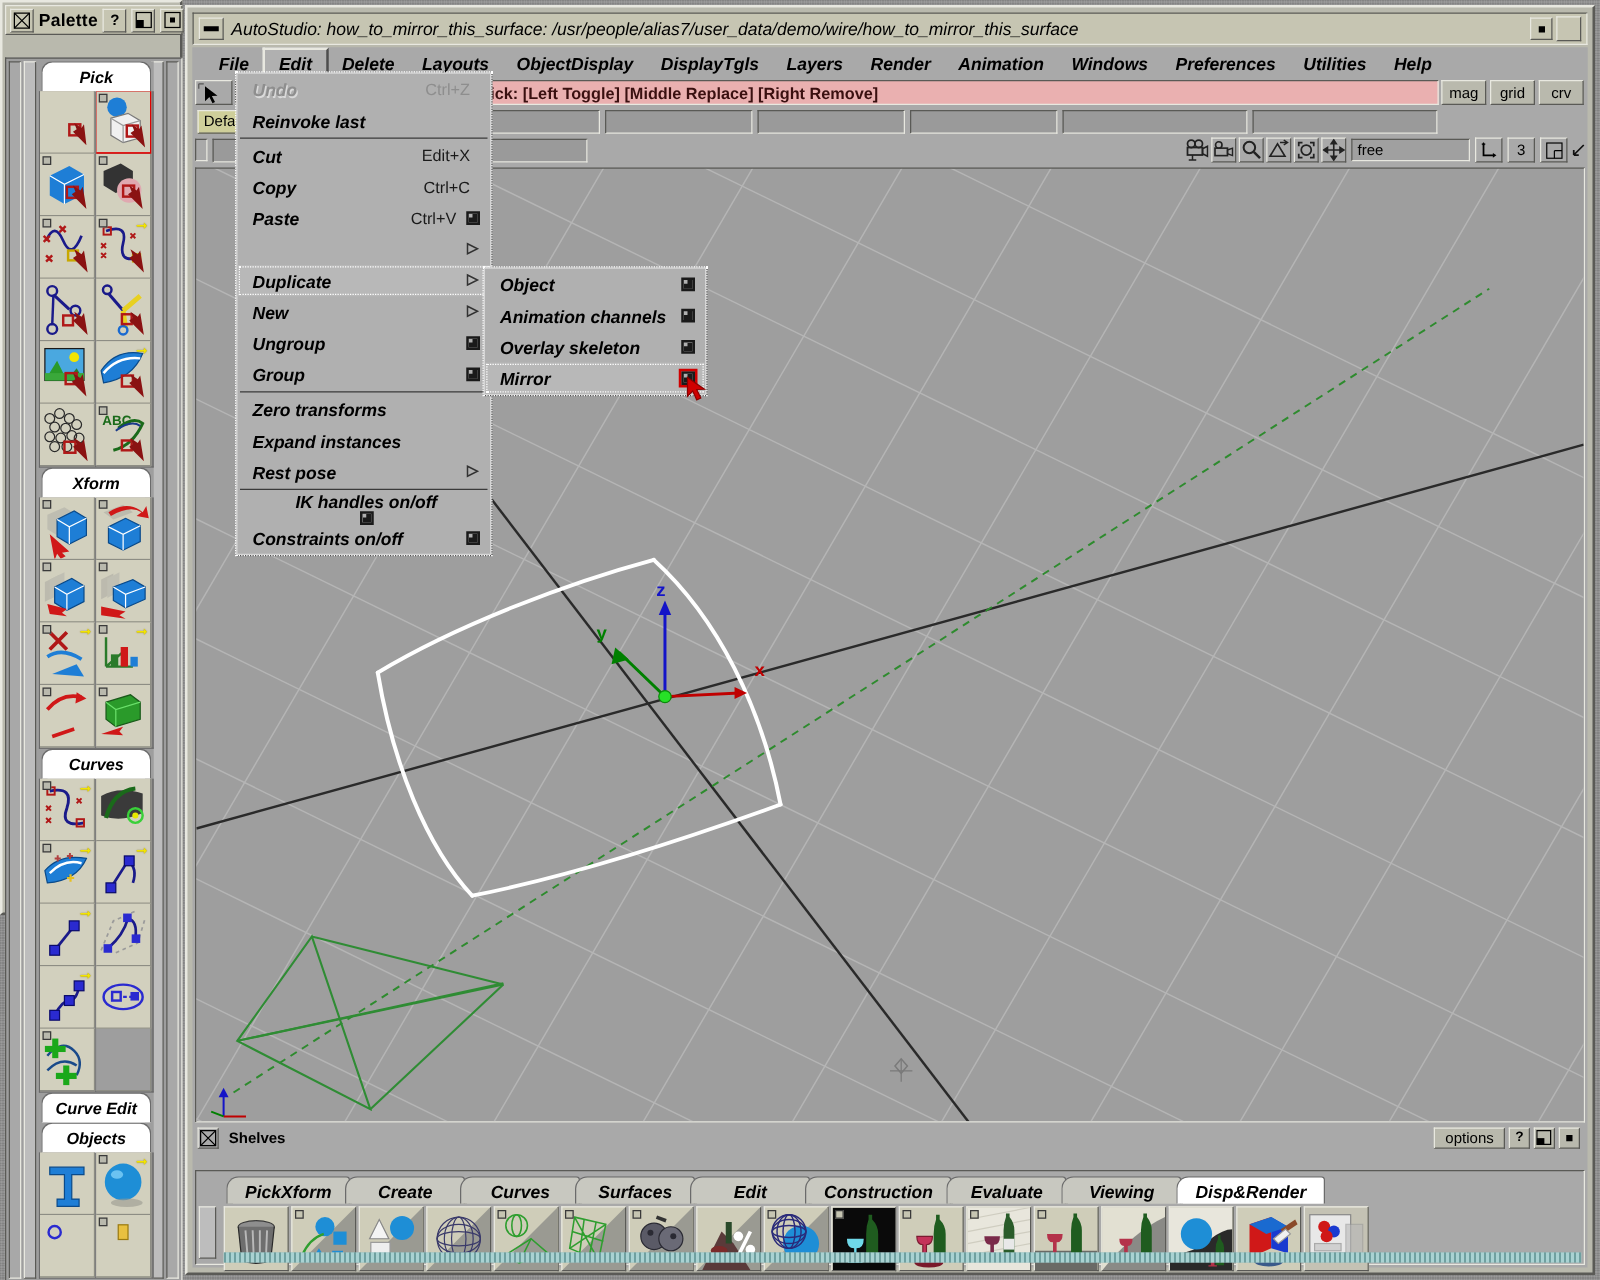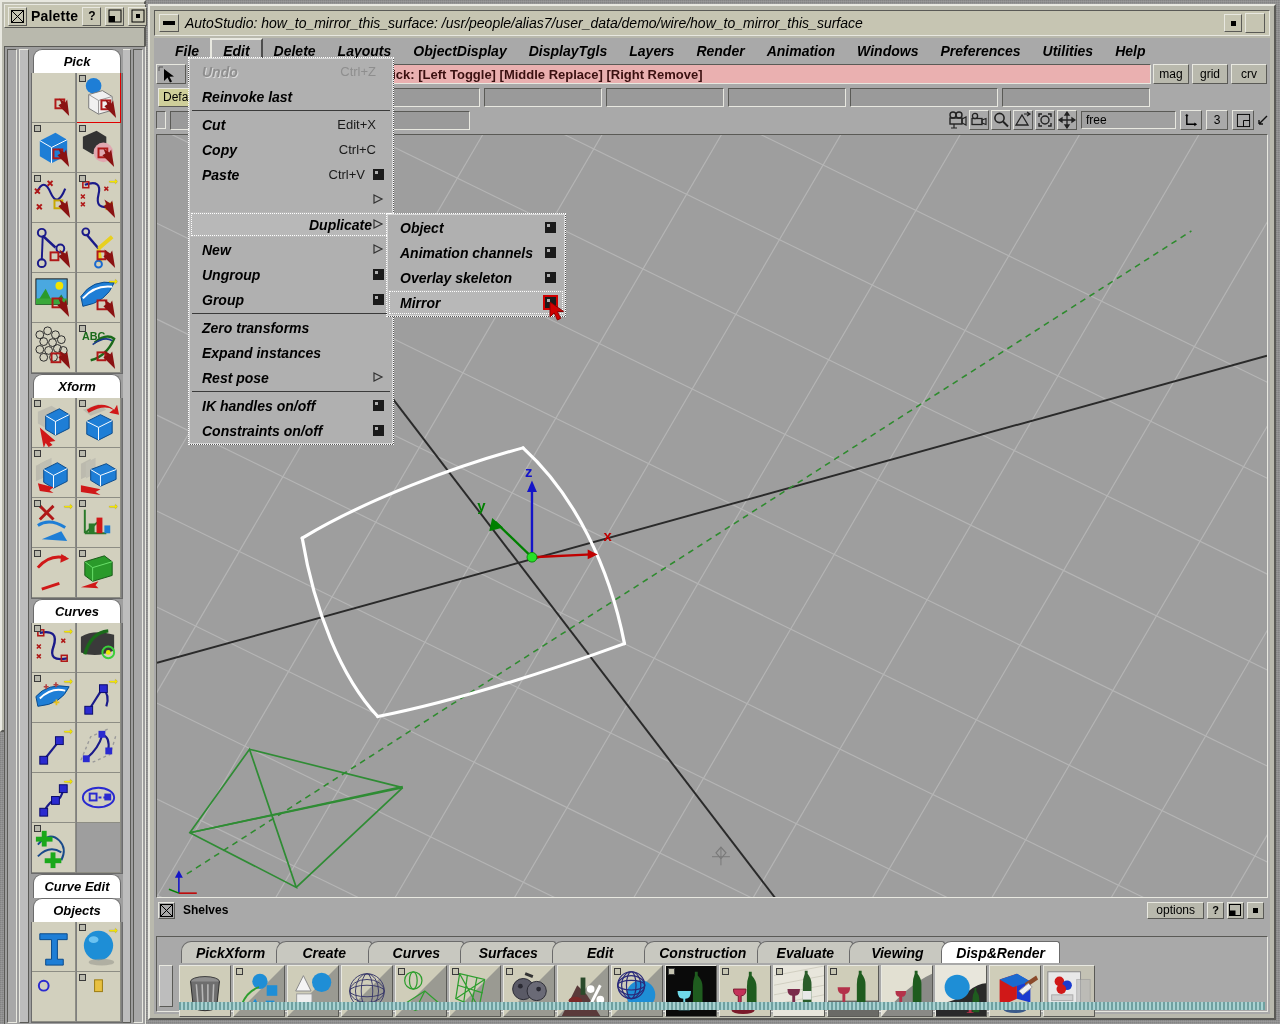--- a/index.html
+++ b/index.html
@@ -1082,21 +1082,21 @@
         <span style="font-style: normal; font-weight: normal; font-size: 13px; margin-right: 8px; color: rgb(26, 26, 26); margin-left: 20px;">Ctrl+V</span>
         <span style="width: 11px; height: 11px; border: 2px solid rgb(26, 26, 26); background: rgb(176, 176, 176); box-shadow: rgb(26, 26, 26) -4px -4px 0px inset; flex: 0 0 auto;"></span>
       </div>
       <div style="position: relative; height: 25px; display: flex; align-items: center; padding: 0px 8px 0px 12px; font-style: italic; font-weight: bold; font-size: 14px; color: rgb(0, 0, 0);">
         <span style="flex: 1 1 0%; margin-top: 44px;">Keyframe</span>
         <span><svg width="12" height="12" viewBox="0 0 12 12">
             <path d="M2 2 L10 6 L2 10 Z" fill="none" stroke="#333" stroke-width="1.2"></path>
           </svg></span>
       </div>
       <div style="position: relative; height: 25px; display: flex; align-items: center; padding: 0px 8px 0px 12px; font-style: italic; font-weight: bold; font-size: 14px; color: rgb(0, 0, 0); background: rgb(184, 184, 184); outline: rgb(255, 255, 255) dotted 1px; outline-offset: -2px;">
-        <span style="flex: 1 1 0%; text-align: right;">Duplicate</span>
+        <span style="flex: 1 1 0%;">Duplicate</span>
         <span><svg width="12" height="12" viewBox="0 0 12 12">
             <path d="M2 2 L10 6 L2 10 Z" fill="none" stroke="#333" stroke-width="1.2"></path>
           </svg></span>
       </div>
       <div style="position: relative; height: 25px; display: flex; align-items: center; padding: 0px 8px 0px 12px; font-style: italic; font-weight: bold; font-size: 14px; color: rgb(0, 0, 0);">
         <span style="flex: 1 1 0%;">New</span>
         <span><svg width="12" height="12" viewBox="0 0 12 12">
             <path d="M2 2 L10 6 L2 10 Z" fill="none" stroke="#333" stroke-width="1.2"></path>
           </svg></span>
       </div>
@@ -1115,21 +1115,21 @@
       <div style="position: relative; height: 25px; display: flex; align-items: center; padding: 0px 8px 0px 12px; font-style: italic; font-weight: bold; font-size: 14px; color: rgb(0, 0, 0);">
         <span style="flex: 1 1 0%;">Expand instances</span>
       </div>
       <div style="position: relative; height: 25px; display: flex; align-items: center; padding: 0px 8px 0px 12px; font-style: italic; font-weight: bold; font-size: 14px; color: rgb(0, 0, 0);">
         <span style="flex: 1 1 0%;">Rest pose</span>
         <span><svg width="12" height="12" viewBox="0 0 12 12">
             <path d="M2 2 L10 6 L2 10 Z" fill="none" stroke="#333" stroke-width="1.2"></path>
           </svg></span>
       </div>
       <div style="height: 0px; border-top: 1px solid rgb(58, 58, 58); margin: 1px 2px;"></div>
-      <div style="position: relative; height: 25px; display: flex; align-items: center; padding: 0px 8px 0px 12px; font-style: italic; font-weight: bold; font-size: 14px; color: rgb(0, 0, 0);">
+      <div style="position: relative; height: 25px; display: flex; align-items: center; padding: 0px 8px 0px 12px; font-style: italic; font-weight: bold; font-size: 14px; color: rgb(0, 0, 0); flex-direction: column;">
         <span style="flex: 1 1 0%;">IK handles on/off</span>
         <span style="width: 11px; height: 11px; border: 2px solid rgb(26, 26, 26); background: rgb(176, 176, 176); box-shadow: rgb(26, 26, 26) -4px -4px 0px inset; flex: 0 0 auto;"></span>
       </div>
       <div style="position: relative; height: 25px; display: flex; align-items: center; padding: 0px 8px 0px 12px; font-style: italic; font-weight: bold; font-size: 14px; color: rgb(0, 0, 0);">
         <span style="flex: 1 1 0%;">Constraints on/off</span>
         <span style="width: 11px; height: 11px; border: 2px solid rgb(26, 26, 26); background: rgb(176, 176, 176); box-shadow: rgb(26, 26, 26) -4px -4px 0px inset; flex: 0 0 auto;"></span>
       </div>
     </div>
 
   <div id="dup-menu" style="position:absolute; left:387px; top:214px; width:178px; background:#b0b0b0;

